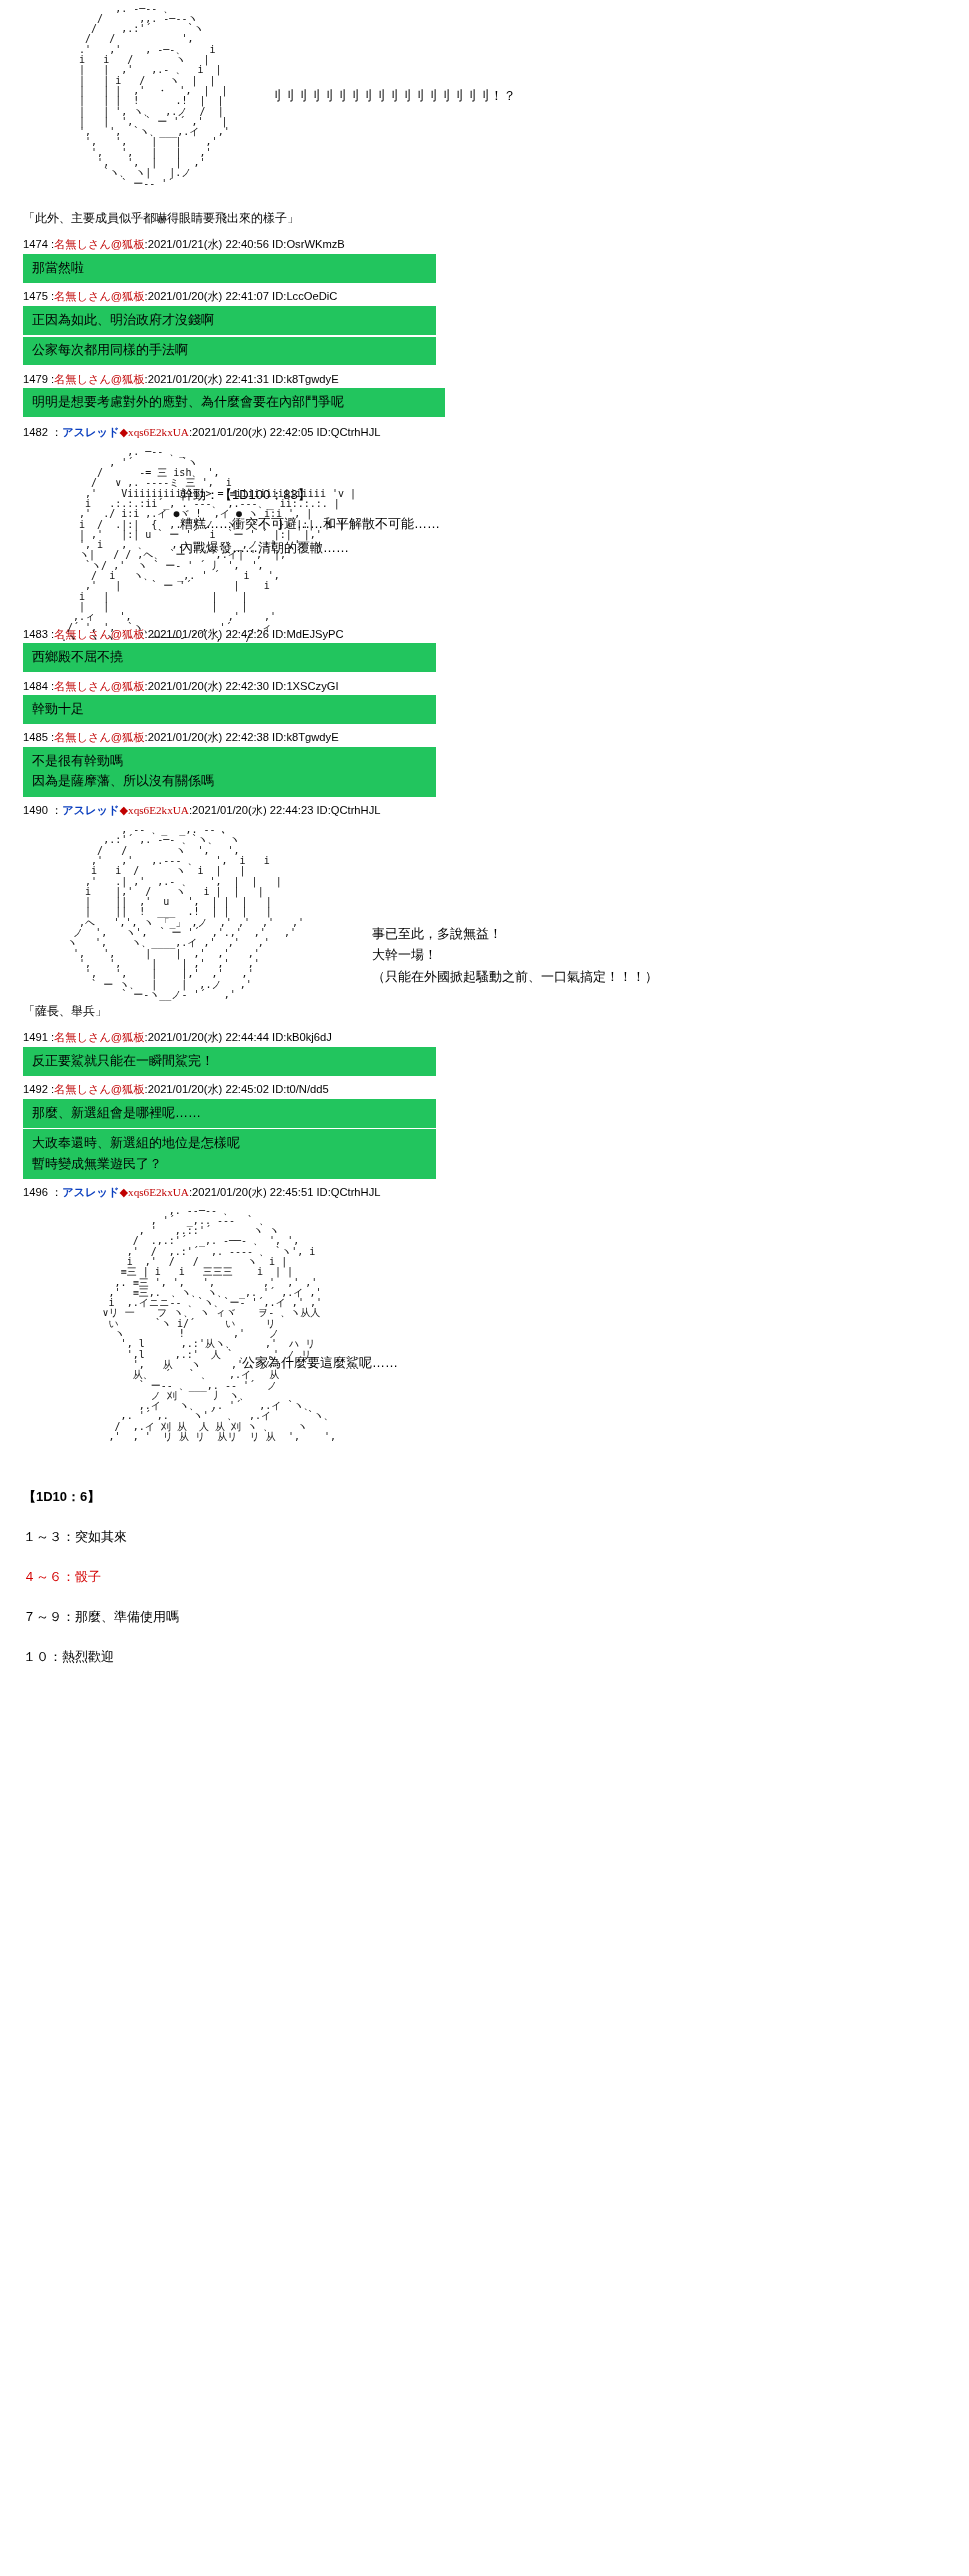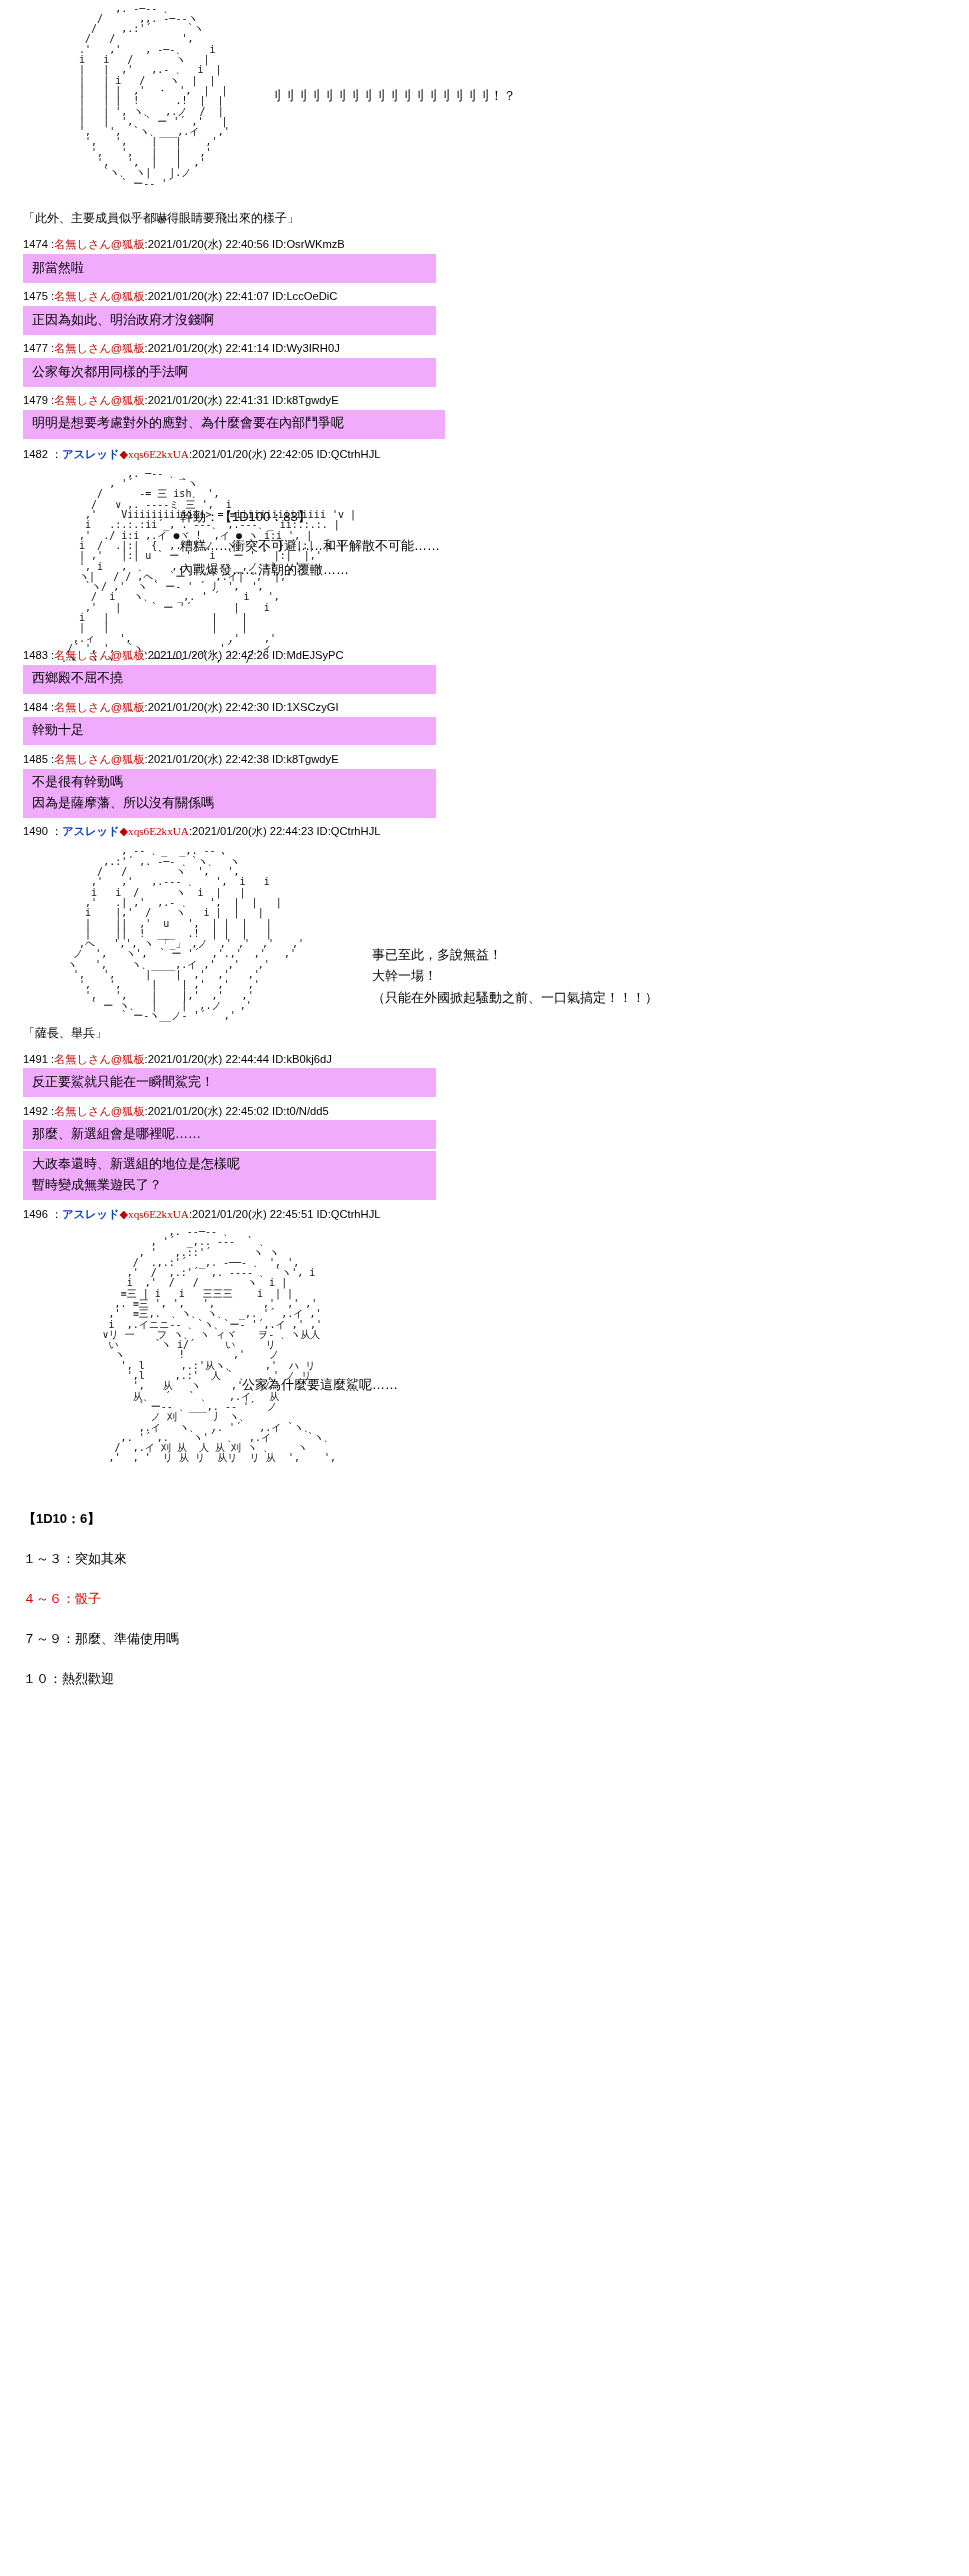--- a/index.html
+++ b/index.html
@@ -42,21 +42,21 @@
     color:#000;
     margin:5.4px 0 0 0;
     white-space:pre;
   }
   .post-num{color:#000;}
   .post-name{color:#c00000;}
   .post-name-trip{color:#0b3fbf;font-weight:bold;}
   .trip{color:#c00000;font-family:Liberation Serif, serif;}
   .post-meta{color:#000;}
   .post-body{
-    background:#f0abfc;
+    background:#22c55e;
     font-size:13px;
     line-height:20.6px;
     padding:3.6px 7.2px 4.5px 9px;
     margin:1.8px 0 0 0;
     white-space:pre-line;
     width:413px;
     box-sizing:border-box;
   }
   .post-body.wide{width:422px;}
   .dice-block{
@@ -92,29 +92,28 @@
      ',   ',   |   |   ,'
       ',   ',  |   |  ,'
        `ヽ、 ヽ|   |.ノ
           ` ー-‐ '´</pre>
     <div class="speech" style="left:269px;top:86px;">⺉⺉⺉⺉⺉⺉⺉⺉⺉⺉⺉⺉⺉⺉⺉⺉⺉！？</div>
   </div>
   <div class="caption">「此外、主要成員似乎都嚇得眼睛要飛出來的樣子」</div>
 
   <div>
     <div class="post">
-      <div class="post-head"><span class="post-num">1474</span><span> :</span><span class="post-name">名無しさん@狐板</span><span class="post-meta">:2021/01/20(水) 22:40:56 ID:OsrWKmzB</span></div>
+      <div class="post-head"><span class="post-num">1474</span><span> :</span><span class="post-name">名無しさん@狐板</span><span class="post-meta">:2021/01/21(水) 22:40:56 ID:OsrWKmzB</span></div>
       <div class="post-body">那當然啦</div>
     </div>
     <div class="post">
       <div class="post-head"><span class="post-num">1475</span><span> :</span><span class="post-name">名無しさん@狐板</span><span class="post-meta">:2021/01/20(水) 22:41:07 ID:LccOeDiC</span></div>
       <div class="post-body">正因為如此、明治政府才沒錢啊</div>
     </div>
     <div class="post">
-      <div class="post-head"><span class="post-num">1477</span><span> :</span><span class="post-name">名無しさん@狐板</span><span class="post-meta">:2021/01/20(水) 22:41:14 ID:Wy3IRH0J</span></div>
       <div class="post-body">公家每次都用同樣的手法啊</div>
     </div>
     <div class="post">
       <div class="post-head"><span class="post-num">1479</span><span> :</span><span class="post-name">名無しさん@狐板</span><span class="post-meta">:2021/01/20(水) 22:41:31 ID:k8TgwdyE</span></div>
       <div class="post-body wide">明明是想要考慮對外的應對、為什麼會要在內部鬥爭呢</div>
     </div>
   </div>
 
   <div class="post" style="margin-top:7.2px;">
     <div class="post-head"><span class="post-num">1482</span><span> ：</span><span class="post-name-trip">アスレッド</span><span class="trip">◆xqs6E2kxUA</span><span class="post-meta">:2021/01/20(水) 22:42:05 ID:QCtrhHJL</span></div>

